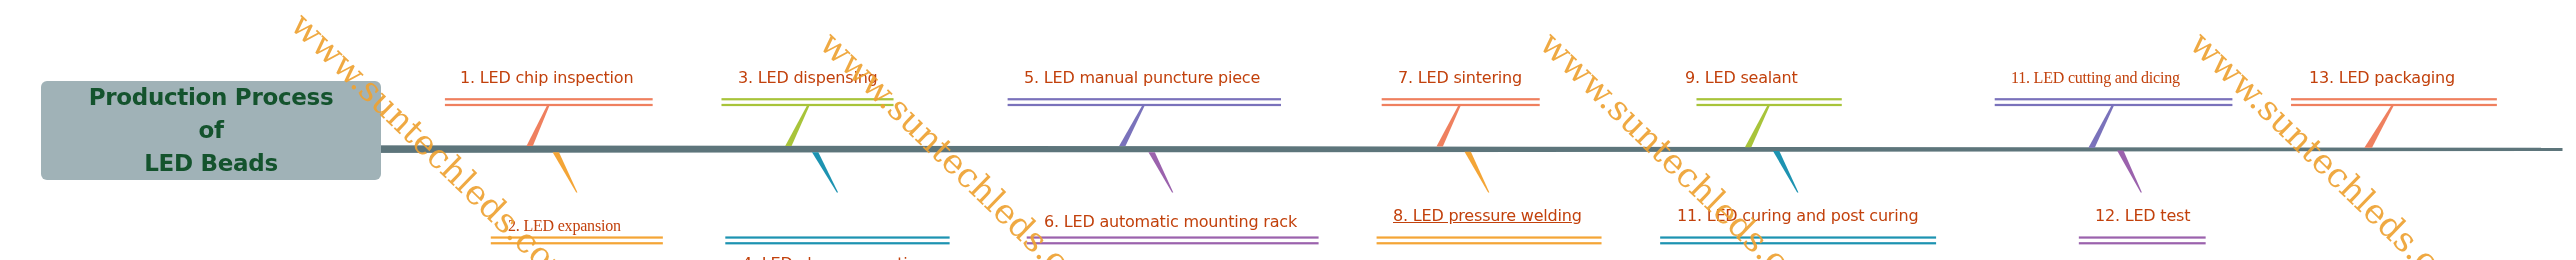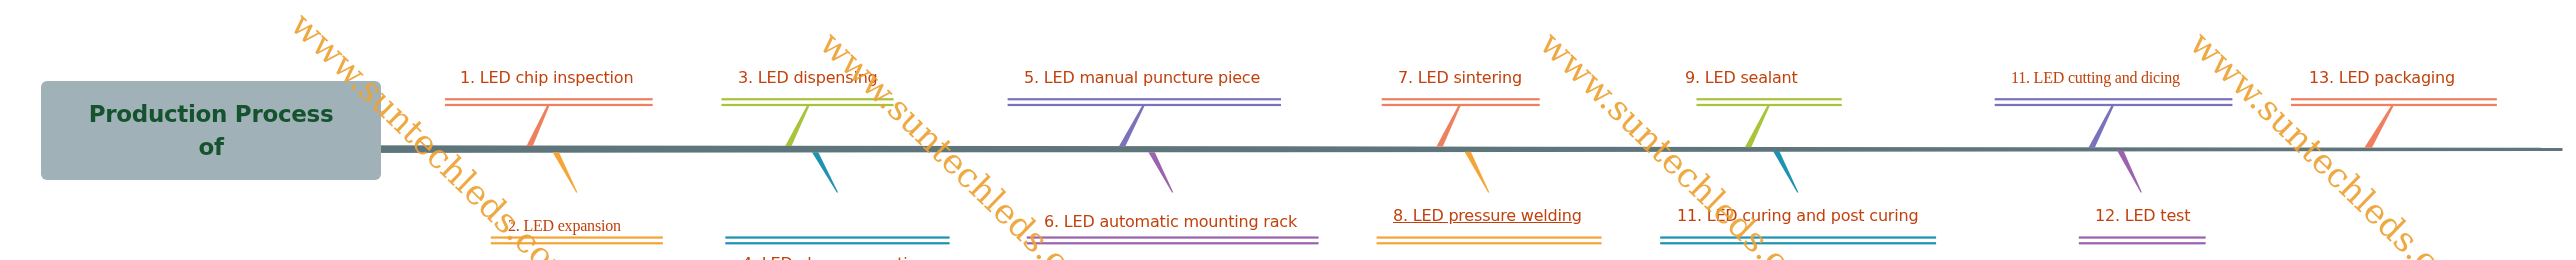--- a/index.html
+++ b/index.html
@@ -106,20 +106,21 @@
   <g>
     <rect x="3595" y="154" width="323" height="3.5" fill="#ef805f"></rect>
     <rect x="3595" y="163" width="323" height="3.5" fill="#ef805f"></rect>
     <polygon points="3710,232 3722,232 3756,166 3752,166" fill="#ef805f"></polygon>
   </g>
 </svg>
 
 <div class="root-box">
   <span>
     <span>Production Process of</span>
+    <span>LED Beads</span>
   </span>
 </div>
 
 <div class="label" style="left:460px; top:68px;">1. LED chip inspection</div>
 <div class="label" style="left:508px; top:216px;font-family:Liberation Serif, serif;">2. LED expansion</div>
 <div class="label" style="left:738px; top:68px;">3. LED dispensing</div>
 <div class="label" style="left:742px; top:206px;margin-top:48px;">4. LED glue preparation</div>
 <div class="label" style="left:1024px; top:68px;">5. LED manual puncture piece</div>
 <div class="label" style="left:1044px; top:206px;margin-top:6px;">6. LED automatic mounting rack</div>
 <div class="label" style="left:1398px; top:68px;">7. LED sintering</div>

